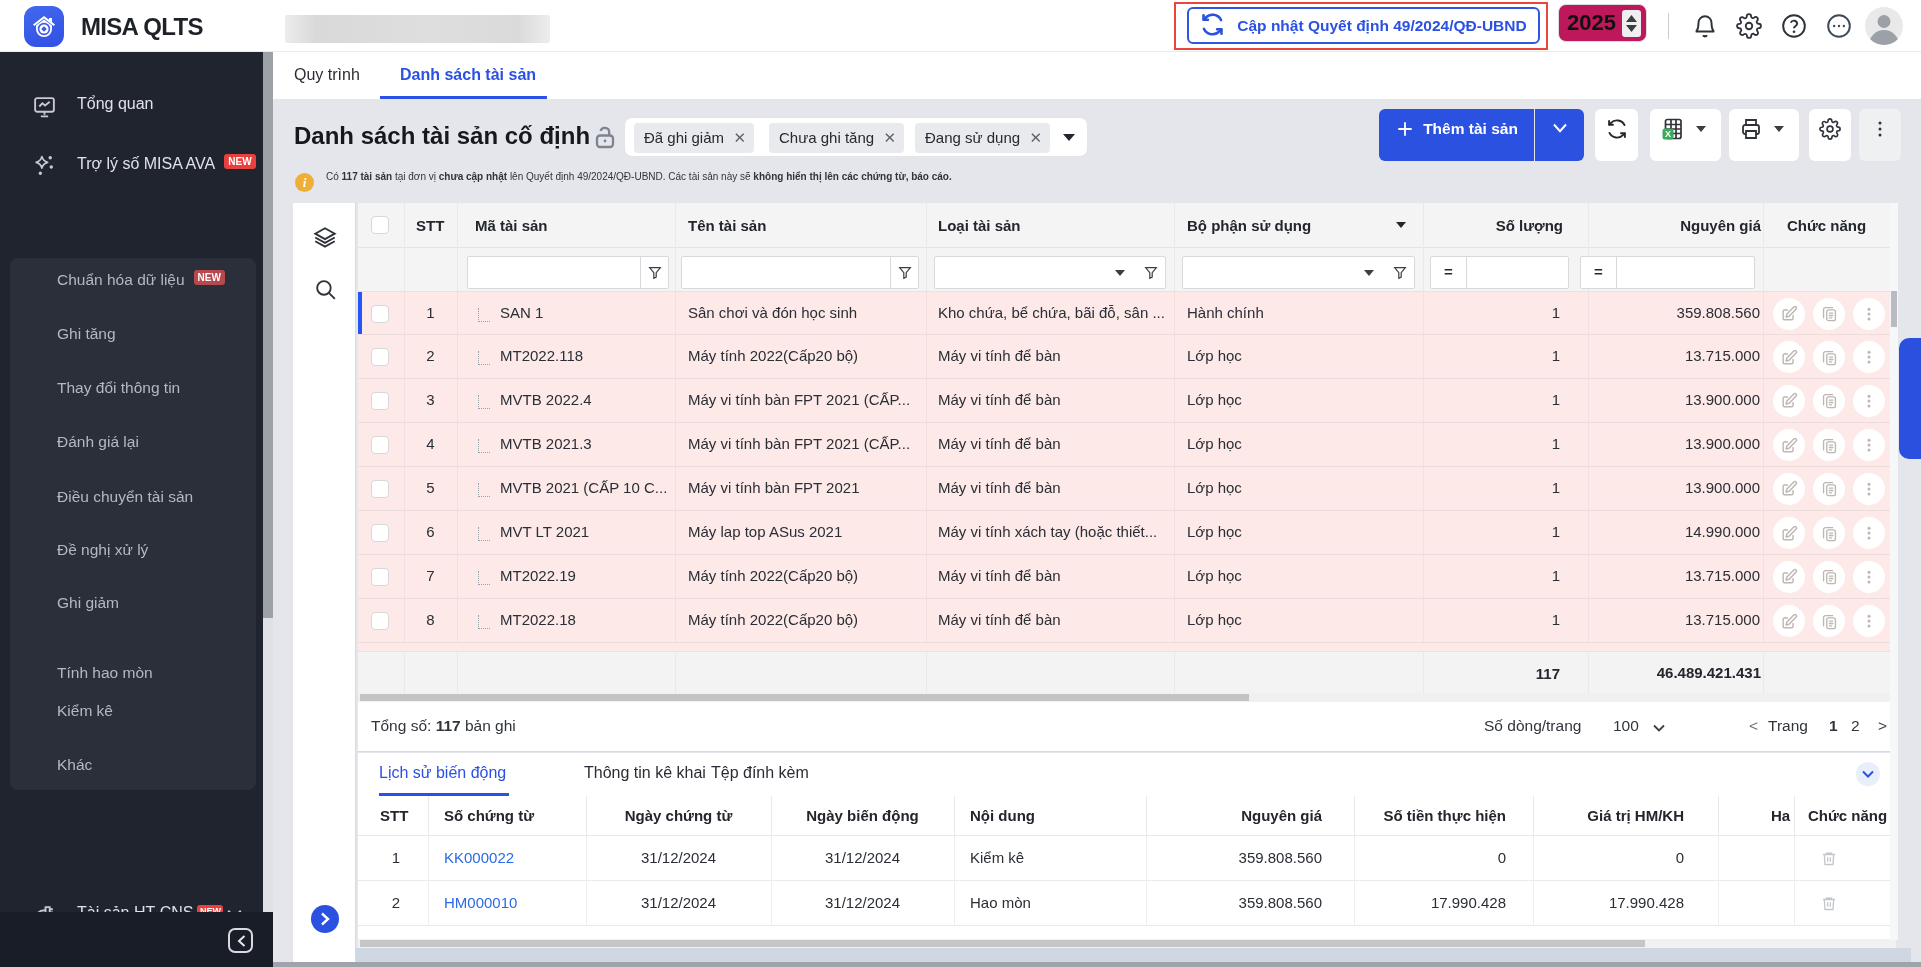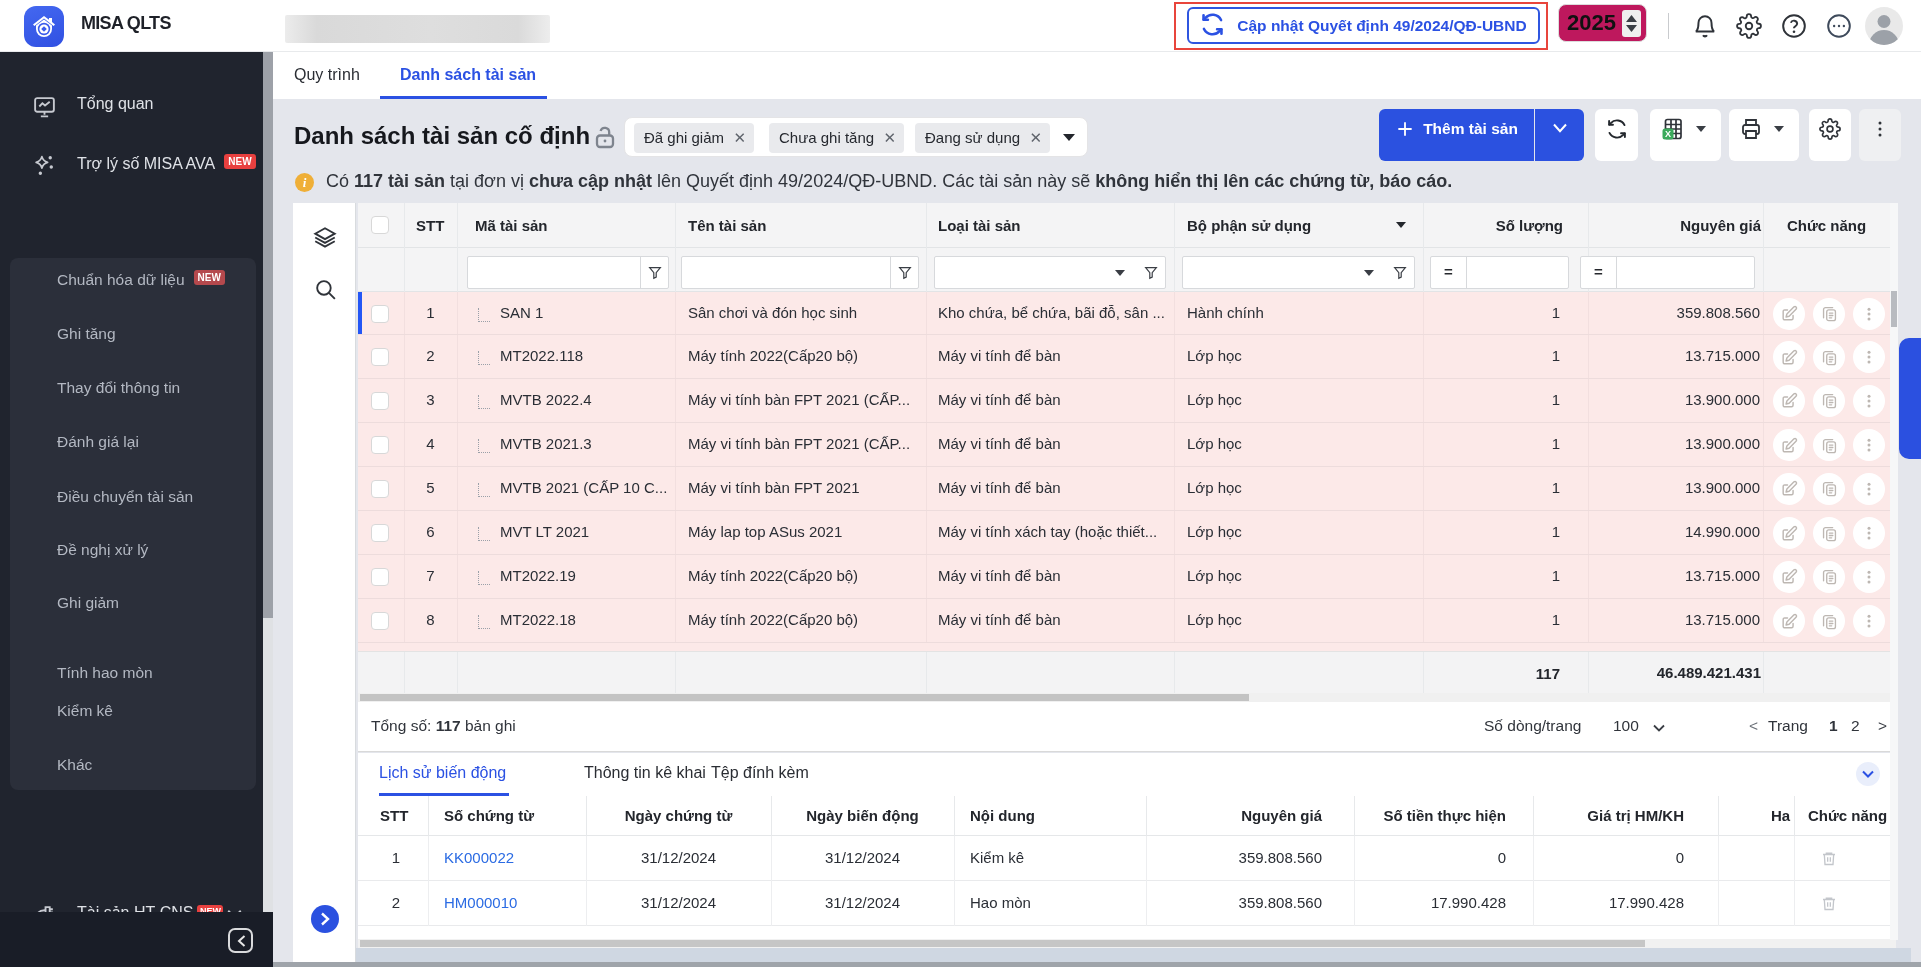--- a/index.html
+++ b/index.html
@@ -1,21 +1,21 @@
 <!DOCTYPE html>
 <html><head>
 <meta charset="utf-8">
 <style>
   * { margin:0; padding:0; box-sizing:border-box; }
   html,body { width:1921px; height:967px; overflow:hidden; font-family:"Liberation Sans", sans-serif; background:#E4E6EC; }
   .abs { position:absolute; }
   
   #topbar { position:absolute; left:0; top:0; width:1921px; height:52px; background:#fff; border-bottom:1px solid #E8EAEC; z-index:30; }
   #logo { position:absolute; left:24px; top:6px; width:40px; height:41px; border-radius:12px; background:linear-gradient(160deg,#4468F0 0%,#3050E2 100%); }
-  #apptitle { position:absolute; left:81px; top:13px; font-size:18px; font-weight:bold; color:#1E2128; letter-spacing:-0.7px; }
+  #apptitle { position:absolute; left:81px; top:13px; font-size:24px; font-weight:bold; color:#1E2128; letter-spacing:-0.7px; }
   #redact { position:absolute; left:285px; top:15px; width:265px; height:28px; background:linear-gradient(90deg,#ECECEC, #D9D9D9 12%, #DEDEDE 55%, #DADADA 88%, #EDEDED); border-radius:2px; }
   #redrect { position:absolute; left:1174px; top:2px; width:374px; height:48px; border:2px solid #E8453C; }
   #updbtn { position:absolute; left:1187px; top:7px; width:353px; height:37px; border:2px solid #2F56E0; border-radius:6px; background:#fff; color:#2B51E3; font-size:15.5px; font-weight:bold; line-height:33px; white-space:nowrap; text-align:center; }
   #yearbox { position:absolute; left:1558px; top:4px; width:89px; height:38px; border:1px solid #DCDCDC; border-radius:8px; background:#be185d; }
   #yearbox .yr { position:absolute; left:8px; top:5px; font-size:22px; font-weight:bold; color:#111; }
   #yearbox .spin { position:absolute; right:5px; top:5px; width:19px; height:27px; background:#EFEFEF; border-radius:3px; }
   #topdiv { position:absolute; left:1668px; top:13px; width:1px; height:26px; background:#C9CBCE; }
   .topicon { position:absolute; top:13px; width:26px; height:26px; }
   #avatar { position:absolute; left:1865px; top:7px; width:38px; height:38px; border-radius:50%; background:#E9E9E9; overflow:hidden; }
   
@@ -35,21 +35,21 @@
   
   #tabrow { position:absolute; left:273px; top:52px; width:1648px; height:47px; background:#fff; z-index:5; }
   .tab { position:absolute; top:14px; font-size:16px; color:#2A2D33; }
   #tab2 { color:#2B51E3; font-weight:bold; }
   #tabline { position:absolute; left:107px; top:44px; width:167px; height:3px; background:#2B51E3; }
   #content { position:absolute; left:273px; top:99px; width:1648px; height:863px; background:#E4E6EC; }
   #pagetitle { position:absolute; left:294px; top:122px; font-size:24px; font-weight:bold; color:#16181D; z-index:6;}
   #chips { position:absolute; left:624px; top:117px; width:464px; height:40px; background:#fff; border:1px solid #E4E4E6; border-radius:8px; z-index:6; }
   .chip { position:absolute; top:5px; height:30px; background:#E9EAED; border-radius:4px; font-size:15px; color:#26292F; line-height:29px; padding:0 30px 0 10px; }
   .chip .x { position:absolute; right:8px; top:0; color:#5F646C; font-size:15px; }
-  #warn { position:absolute; left:326px; top:171px; width:1400px; height:22px; z-index:6; font-size:18px; color:#30343B; }
+  #warn { position:absolute; left:326px; top:171px; width:1400px; height:22px; z-index:6; font-size:10px; color:#30343B; }
   
   .hbtn { position:absolute; top:109px; height:52px; background:#fff; border-radius:6px; z-index:6; }
   
   #lefttool { position:absolute; left:293px; top:203px; width:63px; height:759px; background:#fff; border-right:1px solid #D8DBDE; z-index:4; }
   #maintable { position:absolute; left:358px; top:203px; width:1532px; height:448px; background:#fff; z-index:4; }
   .hd { position:absolute; font-size:15px; font-weight:bold; color:#23262C; top:14px; }
   .colline { position:absolute; top:0; width:1px; background:#E7E9EB; }
   .row { position:absolute; left:0; width:1532px; background:#FCE9E8; border-bottom:1px solid #EDDCDC; font-size:15px; color:#2A2E35; }
   .row .c { position:absolute; top:12px; white-space:nowrap; overflow:hidden; }
   .vline { position:absolute; top:0; height:100%; width:1px; background:#F2DFDF; }

